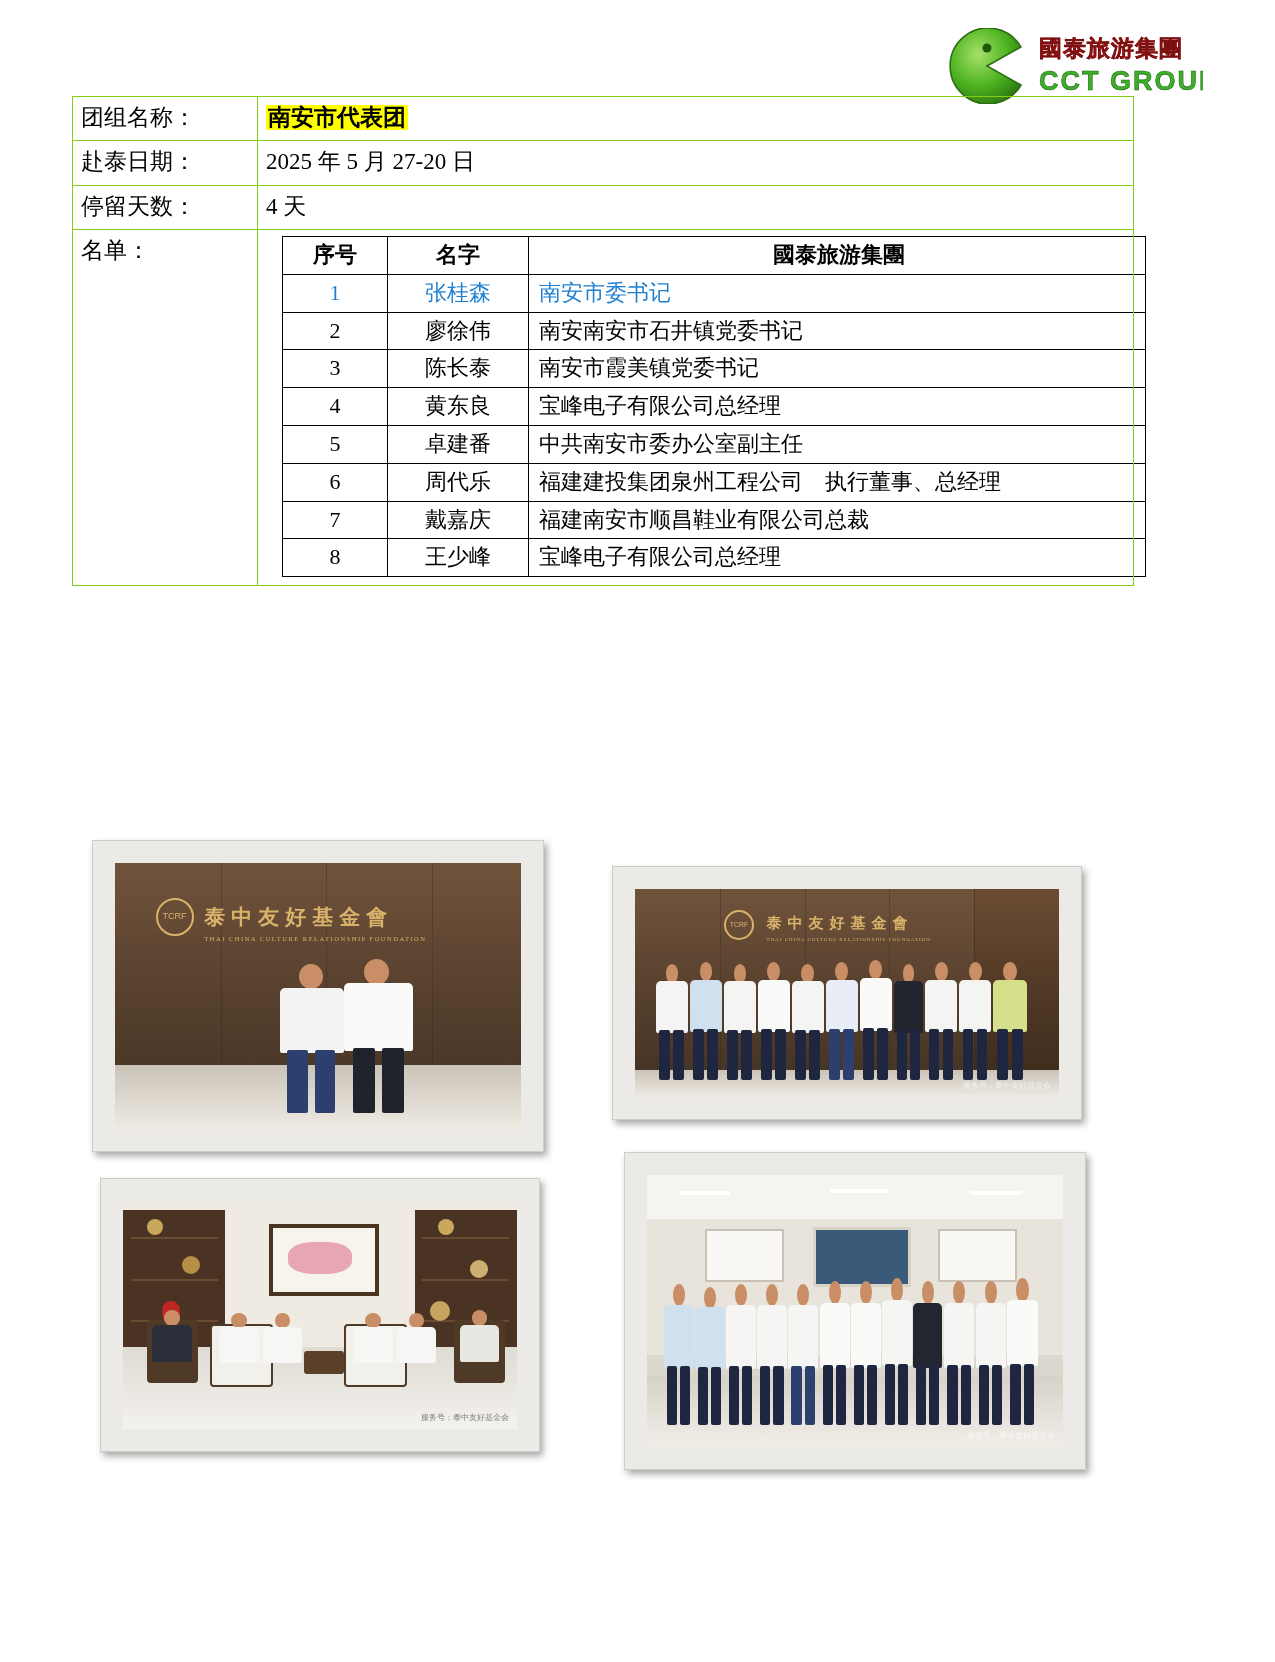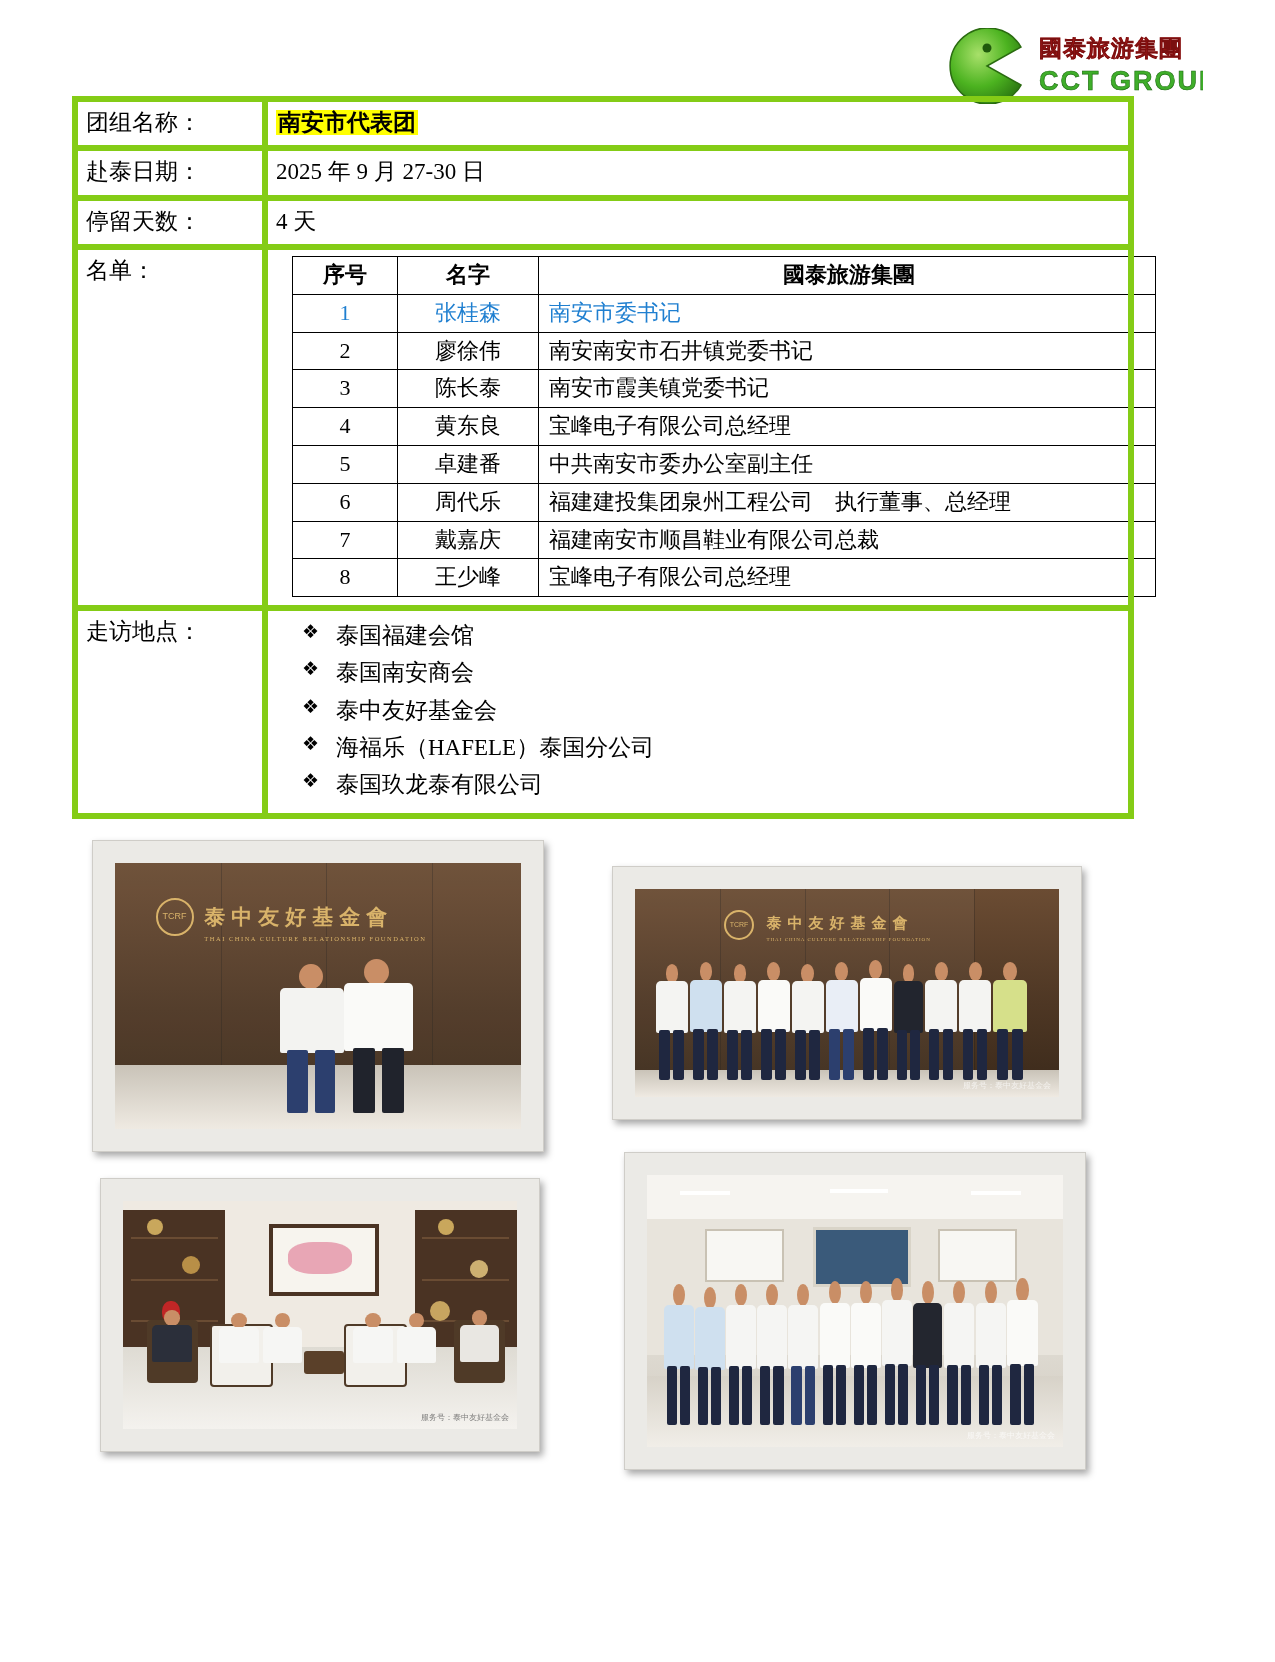--- a/index.html
+++ b/index.html
@@ -36,21 +36,21 @@
   
   .info-table {
     position: absolute;
     top: 96px;
     left: 72px;
     width: 1062px;
     border-collapse: collapse;
     table-layout: fixed;
   }
   .info-table td {
-    border: 6px solid #84cc16;
+    border: 1px solid #84cc16;
     vertical-align: top;
     padding: 4px 8px 6px 8px;
     font-size: 23px;
     line-height: 1.45;
   }
   .label-cell {
     width: 168px;
     white-space: nowrap;
     text-align: justify;
     padding-left: 14px;
@@ -175,21 +175,21 @@
   <table class="info-table">
     <tbody>
       <tr>
         <td class="label-cell">团组名称：</td>
         <td>
           <span class="hl">南安市代表团</span>
         </td>
       </tr>
       <tr>
         <td class="label-cell">赴泰日期：</td>
-        <td>2025 年 9 月 27-30 日</td>
+        <td>2025 年 5 月 27-20 日</td>
       </tr>
       <tr>
         <td class="label-cell">停留天数：</td>
         <td>4 天</td>
       </tr>
       <tr>
         <td class="label-cell">名单：</td>
         <td class="roster-cell">
           <table class="roster">
             <thead>
@@ -237,32 +237,20 @@
               </tr>
               <tr>
                 <td class="col-idx">8</td>
                 <td class="col-name">王少峰</td>
                 <td class="col-org">宝峰电子有限公司总经理</td>
               </tr>
             </tbody>
           </table>
         </td>
       </tr>
-      <tr>
-        <td class="label-cell">走访地点：</td>
-        <td>
-          <ul class="visit-list">
-            <li>泰国福建会馆</li>
-            <li>泰国南安商会</li>
-            <li>泰中友好基金会</li>
-            <li>海福乐（HAFELE）泰国分公司</li>
-            <li>泰国玖龙泰有限公司</li>
-          </ul>
-        </td>
-      </tr>
     </tbody>
   </table>
 
   <div class="photo p1">
     <div class="inner">
       <div class="scene">
         <div class="wall-dark"></div>
         <div class="wall-panel" style="left:0;top:0;width:26%;height:76%"></div>
         <div class="wall-panel" style="left:26%;top:0;width:26%;height:76%"></div>
         <div class="wall-panel" style="left:52%;top:0;width:26%;height:76%"></div>

